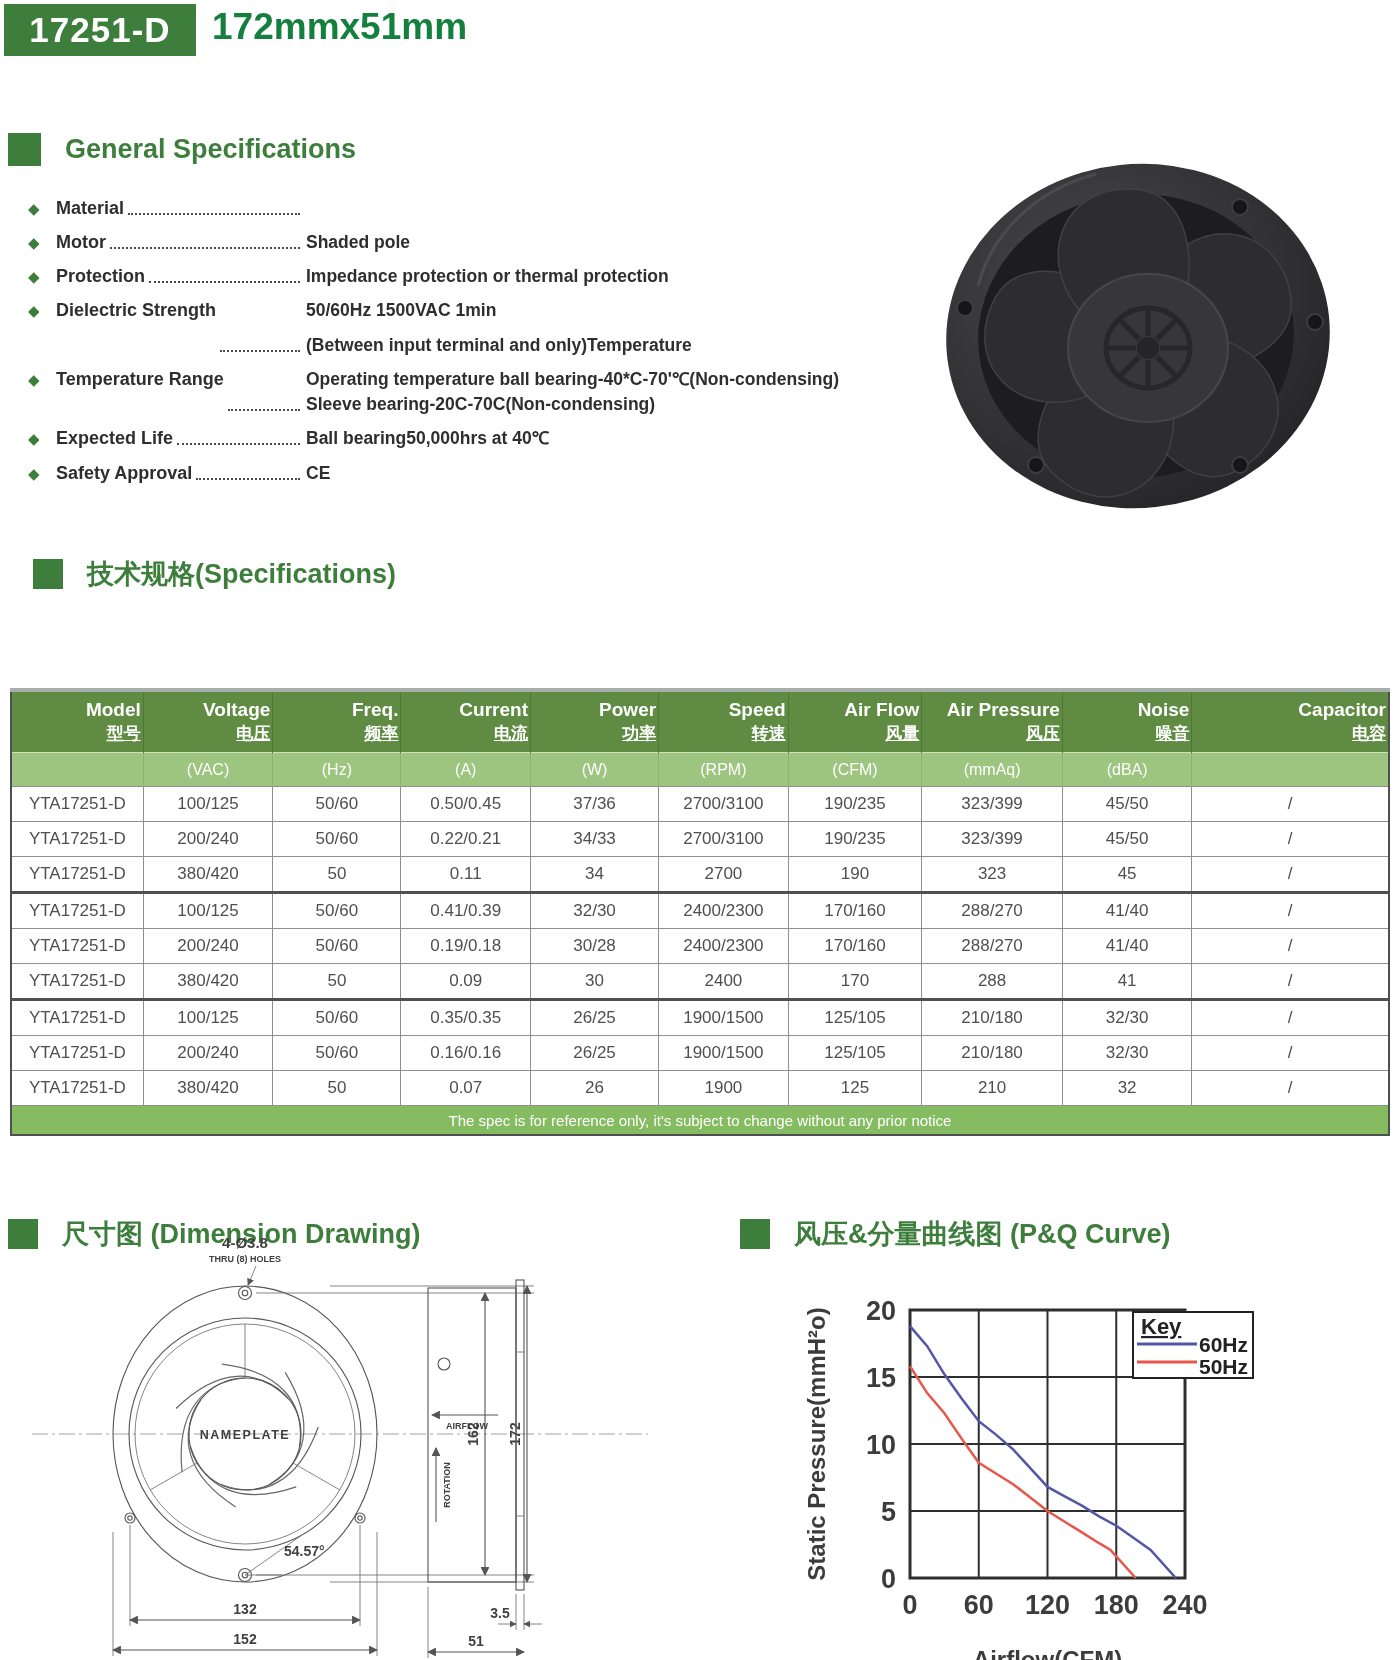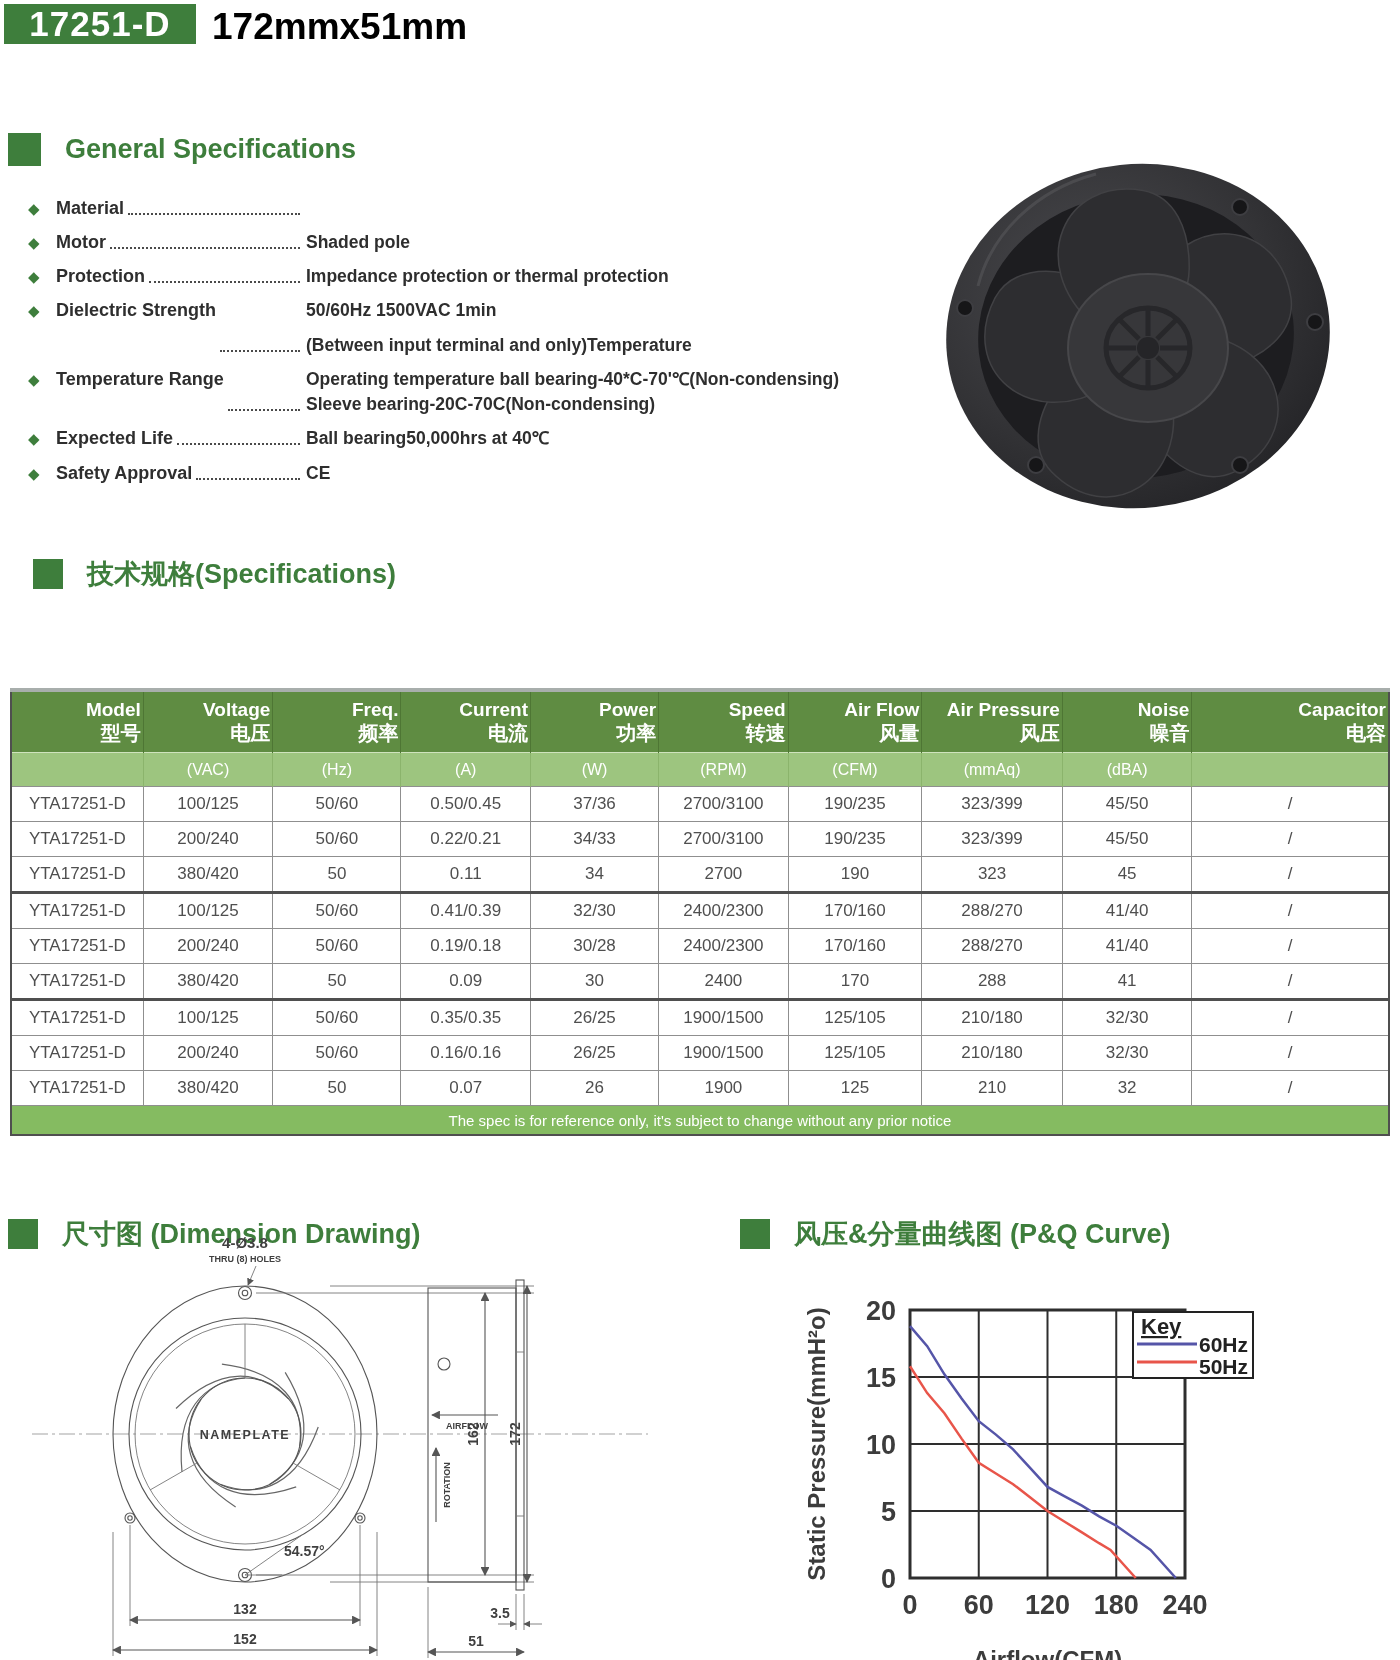--- a/index.html
+++ b/index.html
@@ -6,26 +6,26 @@
   body{
     width:1400px;height:1660px;position:relative;overflow:hidden;
     background:#ffffff;
     font-family:"Liberation Sans", sans-serif;
     color:#333;
   }
   #page{position:absolute;inset:0;}
 
   
   .badge{
-    position:absolute;left:4px;top:4px;width:192px;height:40px;
+    position:absolute;left:4px;top:4px;width:192px;height:52px;
     background:#3e7e3c;color:#fff;font-size:35px;font-weight:bold;
     display:flex;align-items:center;justify-content:center;letter-spacing:1px;
   }
   .size-label{
-    position:absolute;left:212px;top:6px;font-size:37px;font-weight:bold;color:#000000;
+    position:absolute;left:212px;top:6px;font-size:37px;font-weight:bold;color:#15803d;
   }
 
   
   .sec-title{position:absolute;display:flex;align-items:center;gap:12px;}
   .sec-sq{width:33px;height:33px;background:#3e7e3c;flex:0 0 auto;}
   .sec-title h2{margin:12px;font-size:27px;font-weight:bold;color:#3e7e3c;white-space:nowrap;}
 
   
   .spec-list{position:absolute;left:28px;top:196px;width:910px;}
   .spec-item{display:grid;grid-template-columns:28px 250px 1fr;margin-bottom:9px;}
@@ -46,21 +46,21 @@
 
   
   .spec-table-wrap{position:absolute;left:10px;top:688px;width:1380px;}
   table.spec{width:100%;border-collapse:collapse;table-layout:fixed;
     border:2px solid #4f4f4f;border-top:4px solid #a8aeac;}
   table.spec th{
     background:#5f8c42;color:#fff;text-align:right;vertical-align:middle;
     border-left:1px solid #4e7634;padding:6px 2px 7px 2px;
   }
   table.spec th .h-en{font-size:19px;font-weight:bold;line-height:24px;}
-  table.spec th .h-zh{font-size:20px;font-weight:bold;line-height:23px;}
+  table.spec th .h-zh{font-size:17px;font-weight:bold;line-height:23px;text-decoration:underline;}
   table.spec tr.units td{
     background:#9dc57f;color:#fff;font-size:16px;text-align:center;height:31px;
     border-left:1px solid #8bb46c;border-top:1px solid #cfe3bd;
   }
   table.spec tbody td{
     color:#4f4f4f;font-size:17px;text-align:center;height:32px;
     border:1px solid #8f8f8f;background:#fff;
   }
   table.spec tbody tr:nth-of-type(3) td,
   table.spec tbody tr:nth-of-type(6) td{border-bottom:3px solid #4f4f4f;}

